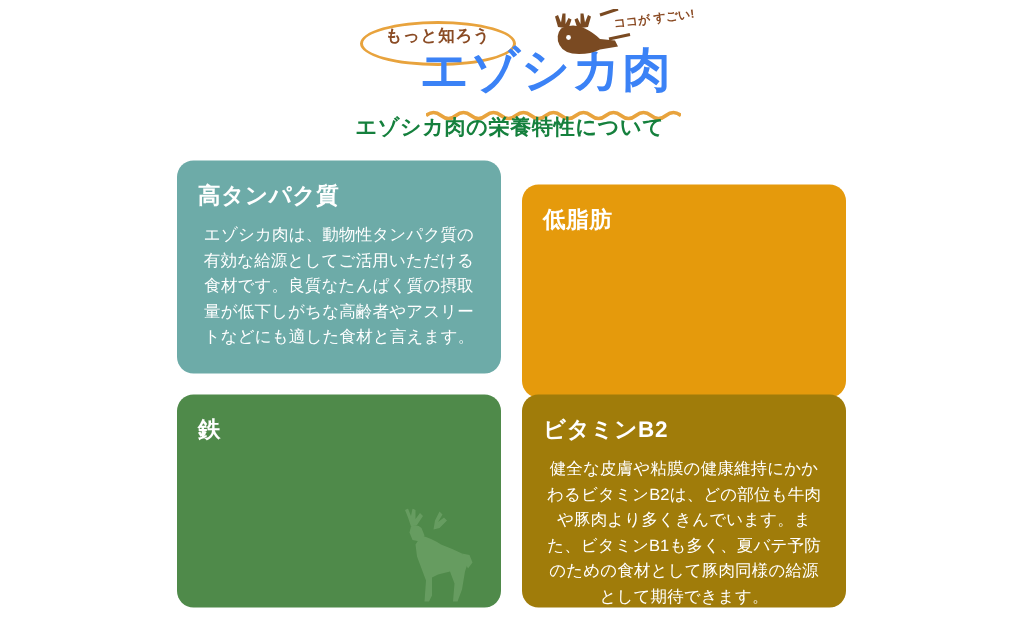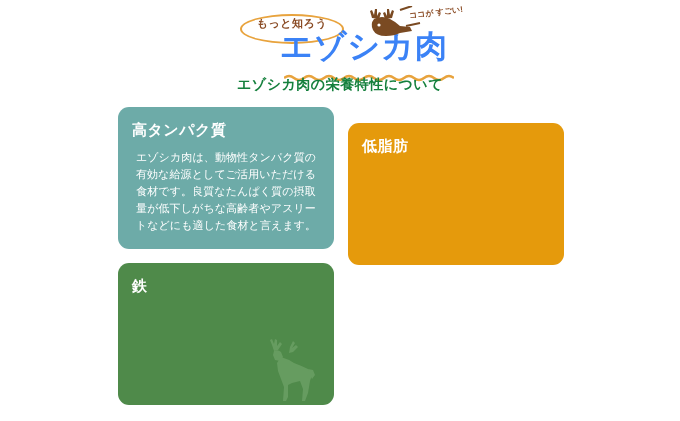--- a/index.html
+++ b/index.html
@@ -222,14 +222,18 @@
           <path d="M22 6 L20 1 L22 0 L24 5 L25 0 L27 1 L27 7 L30 3 L32 5 L28 11 L24 12 Z"></path>
           <path d="M40 8 L43 2 L45 4 L42 9 L46 6 L48 8 L43 13 L39 14 Z"></path>
           <path d="M24 12 Q28 10 31 13 L33 18 L30 22 L25 21 L23 16 Z"></path>
           <path d="M31 18 Q38 20 44 24 Q52 27 58 30 L62 36 L60 42 L58 54 L55 62 L52 62 L53 50 L50 42 L42 44 L38 46 L38 58 L36 62 L33 62 L34 48 L31 40 L28 32 L27 24 Z"></path>
           <path d="M58 30 L63 31 L65 36 L62 40 L60 36 Z"></path>
         </g>
       </svg>
     </div>
   </div>
 
+  <div class="card pos-3" style="background:#A07C0A">
+    <div class="card-title">ビタミンB2</div>
+    <div class="card-body">健全な皮膚や粘膜の健康維持にかかわるビタミンB2は、どの部位も牛肉や豚肉より多くきんでいます。また、ビタミンB1も多く、夏バテ予防のための食材として豚肉同様の給源として期待できます。</div>
+  </div>
 
 </div>
 
 </body></html>

